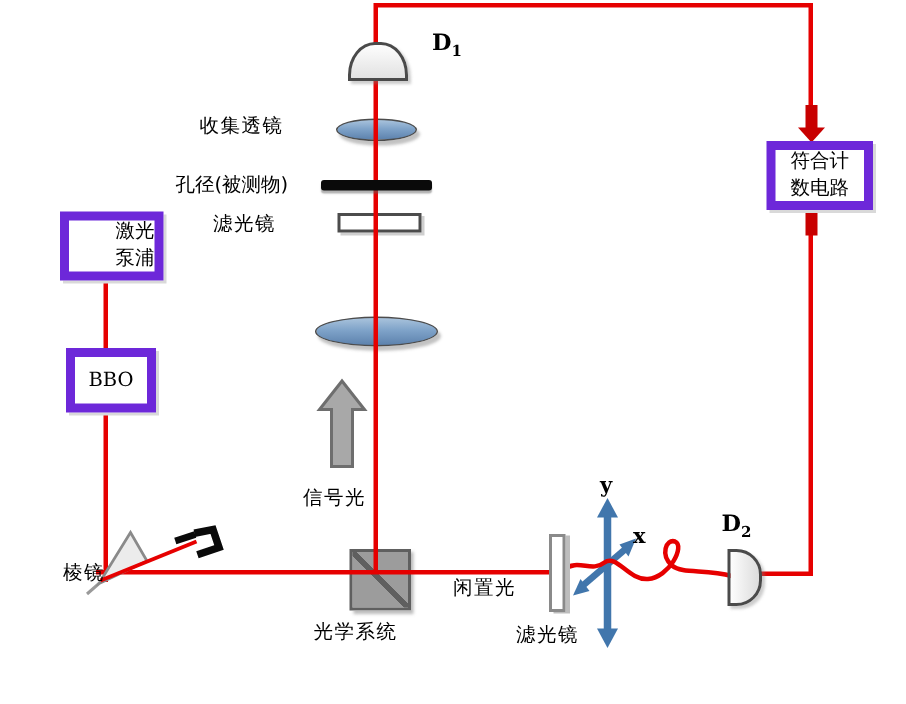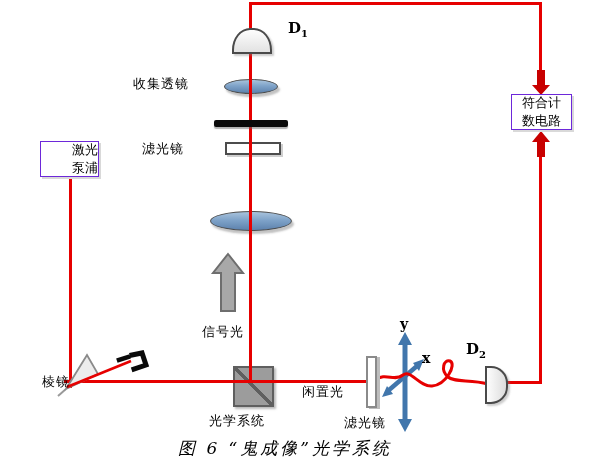--- a/index.html
+++ b/index.html
@@ -10,21 +10,21 @@
   }
   
   .beam{position:absolute;background:#e60000;z-index:2;}
   
   .lbl{
     position:absolute;color:#000;font-weight:normal;font-size:13px;
     white-space:nowrap;z-index:4;letter-spacing:1px;
   }
   
   .box{
-    position:absolute;background:#ffffff;border:1px solid #6d28d9;
+    position:absolute;background:#ffffff;border:6px solid #6d28d9;
     box-shadow:2px 2px 0 #d9d9d9;z-index:3;
     display:flex;flex-direction:column;align-items:center;justify-content:center;
     font-size:13px;color:#000;line-height:1.35;text-align:center;
   }
   .box .ln{white-space:nowrap;}
   
   .lens{
     position:absolute;border-radius:50%;
     background:linear-gradient(180deg,#a9c3dc 0%,#7fa3c9 45%,#5d82ad 100%);
     border:1.5px solid #4c4c4c;box-shadow:2px 3px 2px rgba(120,120,120,.45);
@@ -141,52 +141,55 @@
 
   <div class="dome-up" style="left:232px;top:28px;"></div>
   <div class="det-lbl" style="left:288px;top:19px;">
     <span>D</span><sub>1</sub>
   </div>
 
   <div class="lens" style="left:224px;top:79px;width:52px;height:13px;"></div>
   <div class="lbl" style="left:133px;top:75px;">收集透镜</div>
 
   <div class="aperture" style="left:214px;top:120px;width:74px;height:7px;"></div>
+  <div class="lbl" style="left:117px;top:114px;letter-spacing:0;">孔径(被测物)</div>
 
   <div class="filter-h" style="left:225px;top:142px;width:52px;height:9px;"></div>
   <div class="lbl" style="left:142px;top:140px;">滤光镜</div>
 
   <div class="lens" style="left:210px;top:211px;width:80px;height:18px;"></div>
 
   <div class="lbl" style="left:202px;top:323px;">信号光</div>
 
   <div class="box" style="left:40px;top:141px;width:57px;height:34px;align-items:flex-end;">
     <span class="ln">激光</span>
     <span class="ln">泵浦</span>
   </div>
 
+  <div class="box" style="left:44px;top:232px;width:48px;height:31px;font-family:'DejaVu Serif','Liberation Serif',serif;">
+    <span class="ln">BBO</span>
+  </div>
 
   <div class="lbl" style="left:42px;top:373px;">棱镜</div>
 
   <div class="pbs" style="left:233px;top:366px;"></div>
   <div class="lbl" style="left:209px;top:412px;">光学系统</div>
 
   <div class="lbl" style="left:302px;top:383px;">闲置光</div>
 
   <div class="filter-v" style="left:366px;top:356px;width:7px;height:48px;"></div>
   <div class="lbl" style="left:344px;top:414px;">滤光镜</div>
 
   <div class="axis-lbl" style="left:400px;top:316px;">y</div>
   <div class="axis-lbl" style="left:422px;top:350px;">x</div>
 
   <div class="dome-right" style="left:485px;top:366px;"></div>
-  <div class="det-lbl" style="left:466px;top:340px;">
+  <div class="det-lbl" style="left:481px;top:340px;">
     <span>D</span><sub>2</sub>
   </div>
 
   <div class="box" style="left:511px;top:94px;width:59px;height:34px;">
     <span class="ln">符合计</span>
     <span class="ln">数电路</span>
   </div>
 
-  <div class="caption" style="left:178px;top:437px;">图 6 “鬼成像”光学系统</div>
 
 </div>
 
 </body></html>

